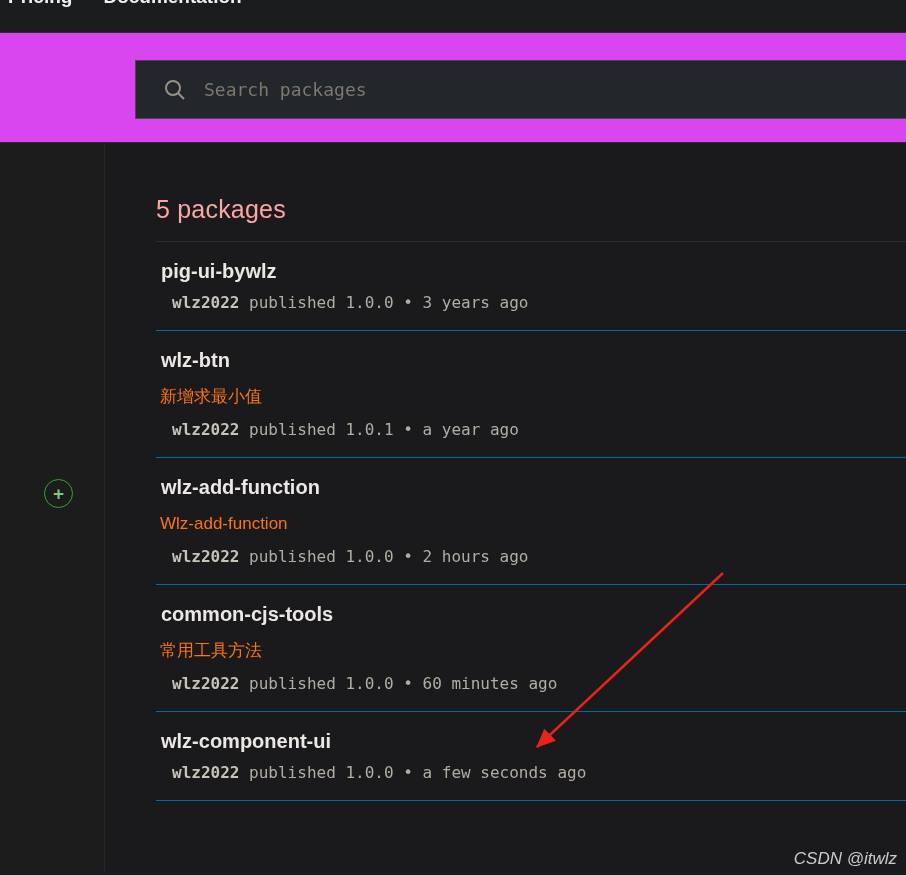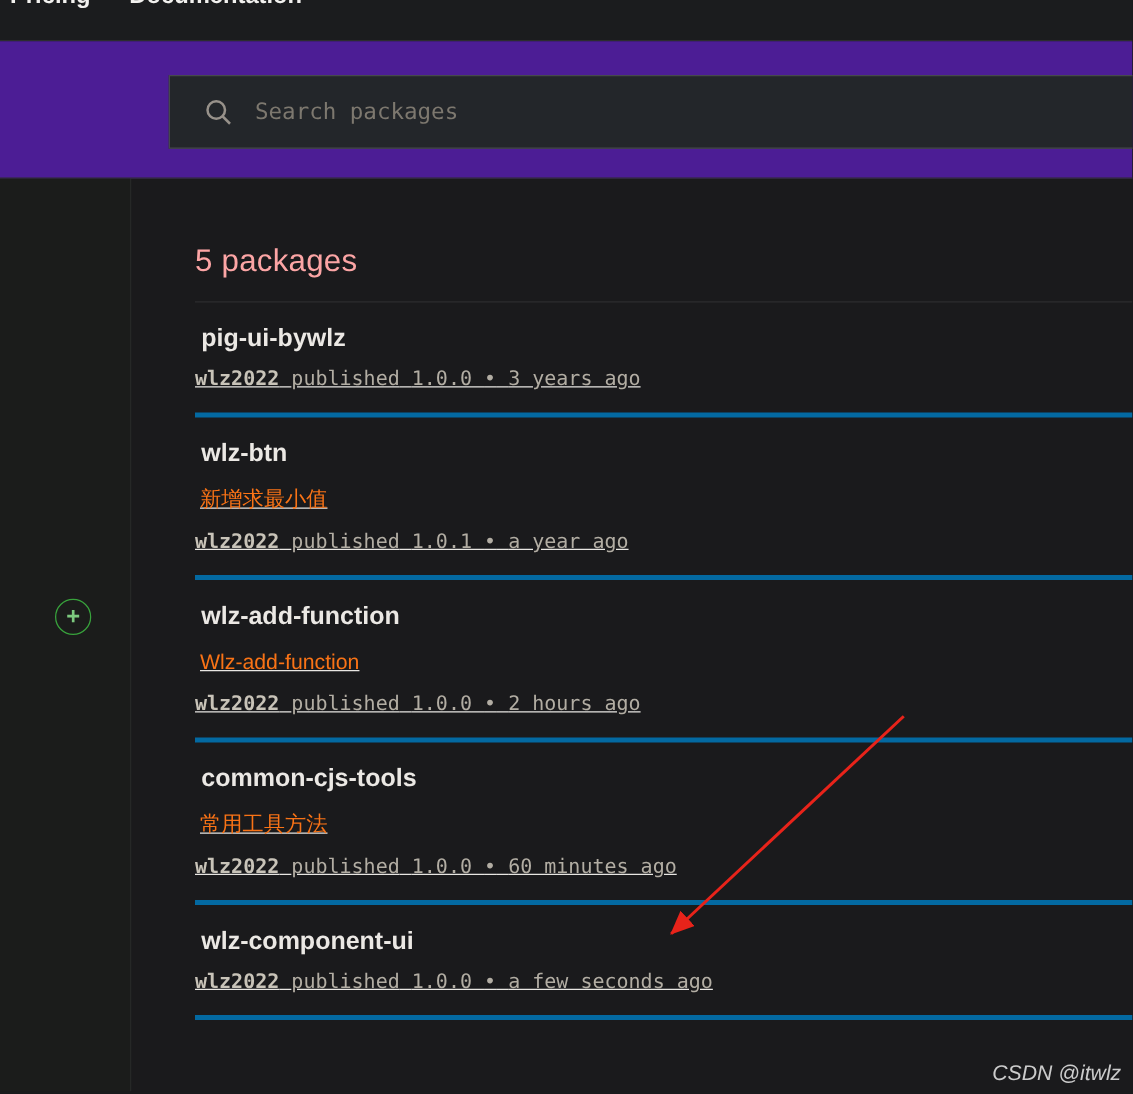--- a/index.html
+++ b/index.html
@@ -28,21 +28,21 @@
     font-size:19px;
     font-weight:700;
     color:#f2f1ef;
     white-space:nowrap;
   }
   .topnav .nav-item { cursor:pointer; }
 
   
   .search-section {
     height:110px;
-    background:#4c1d95;
+    background:#d946ef;
     border-bottom:1px solid #2c2d2e;
     position:relative;
   }
   .search-box {
     position:absolute;
     left:135px;
     right:-4px;
     top:27px;
     height:59px;
     background:#23262a;
@@ -101,41 +101,41 @@
     font-weight:400;
     color:#fca5a5;
     letter-spacing:0.2px;
   }
   .heading-rule {
     margin-top:17px;
     border-bottom:1px solid #2c2d2e;
   }
 
   .pkg-row {
-    border-bottom:4px solid #0369a1;
+    border-bottom:1px solid #0369a1;
     padding:18px 0 16px 0;
-    text-decoration:underline;
   }
   .pkg-name {
     margin-left:5px;
     font-size:20px;
     font-weight:700;
     color:#ebe8e4;
     cursor:pointer;
     display:inline-block;
   }
   .pkg-desc {
     margin-left:4px;
     margin-top:12px;
     font-size:17px;
     line-height:26px;
     color:#f97316;
   }
   .pkg-desc:empty { display:none; }
   .pkg-meta {
+    margin-left:16px;
     margin-top:8px;
     font-family:"DejaVu Sans Mono", monospace;
     font-size:16px;
     line-height:23px;
     color:#b2ada3;
   }
   .pkg-publisher { font-weight:700; color:#c8c3b8; }
 
   
   .arrow-overlay {

